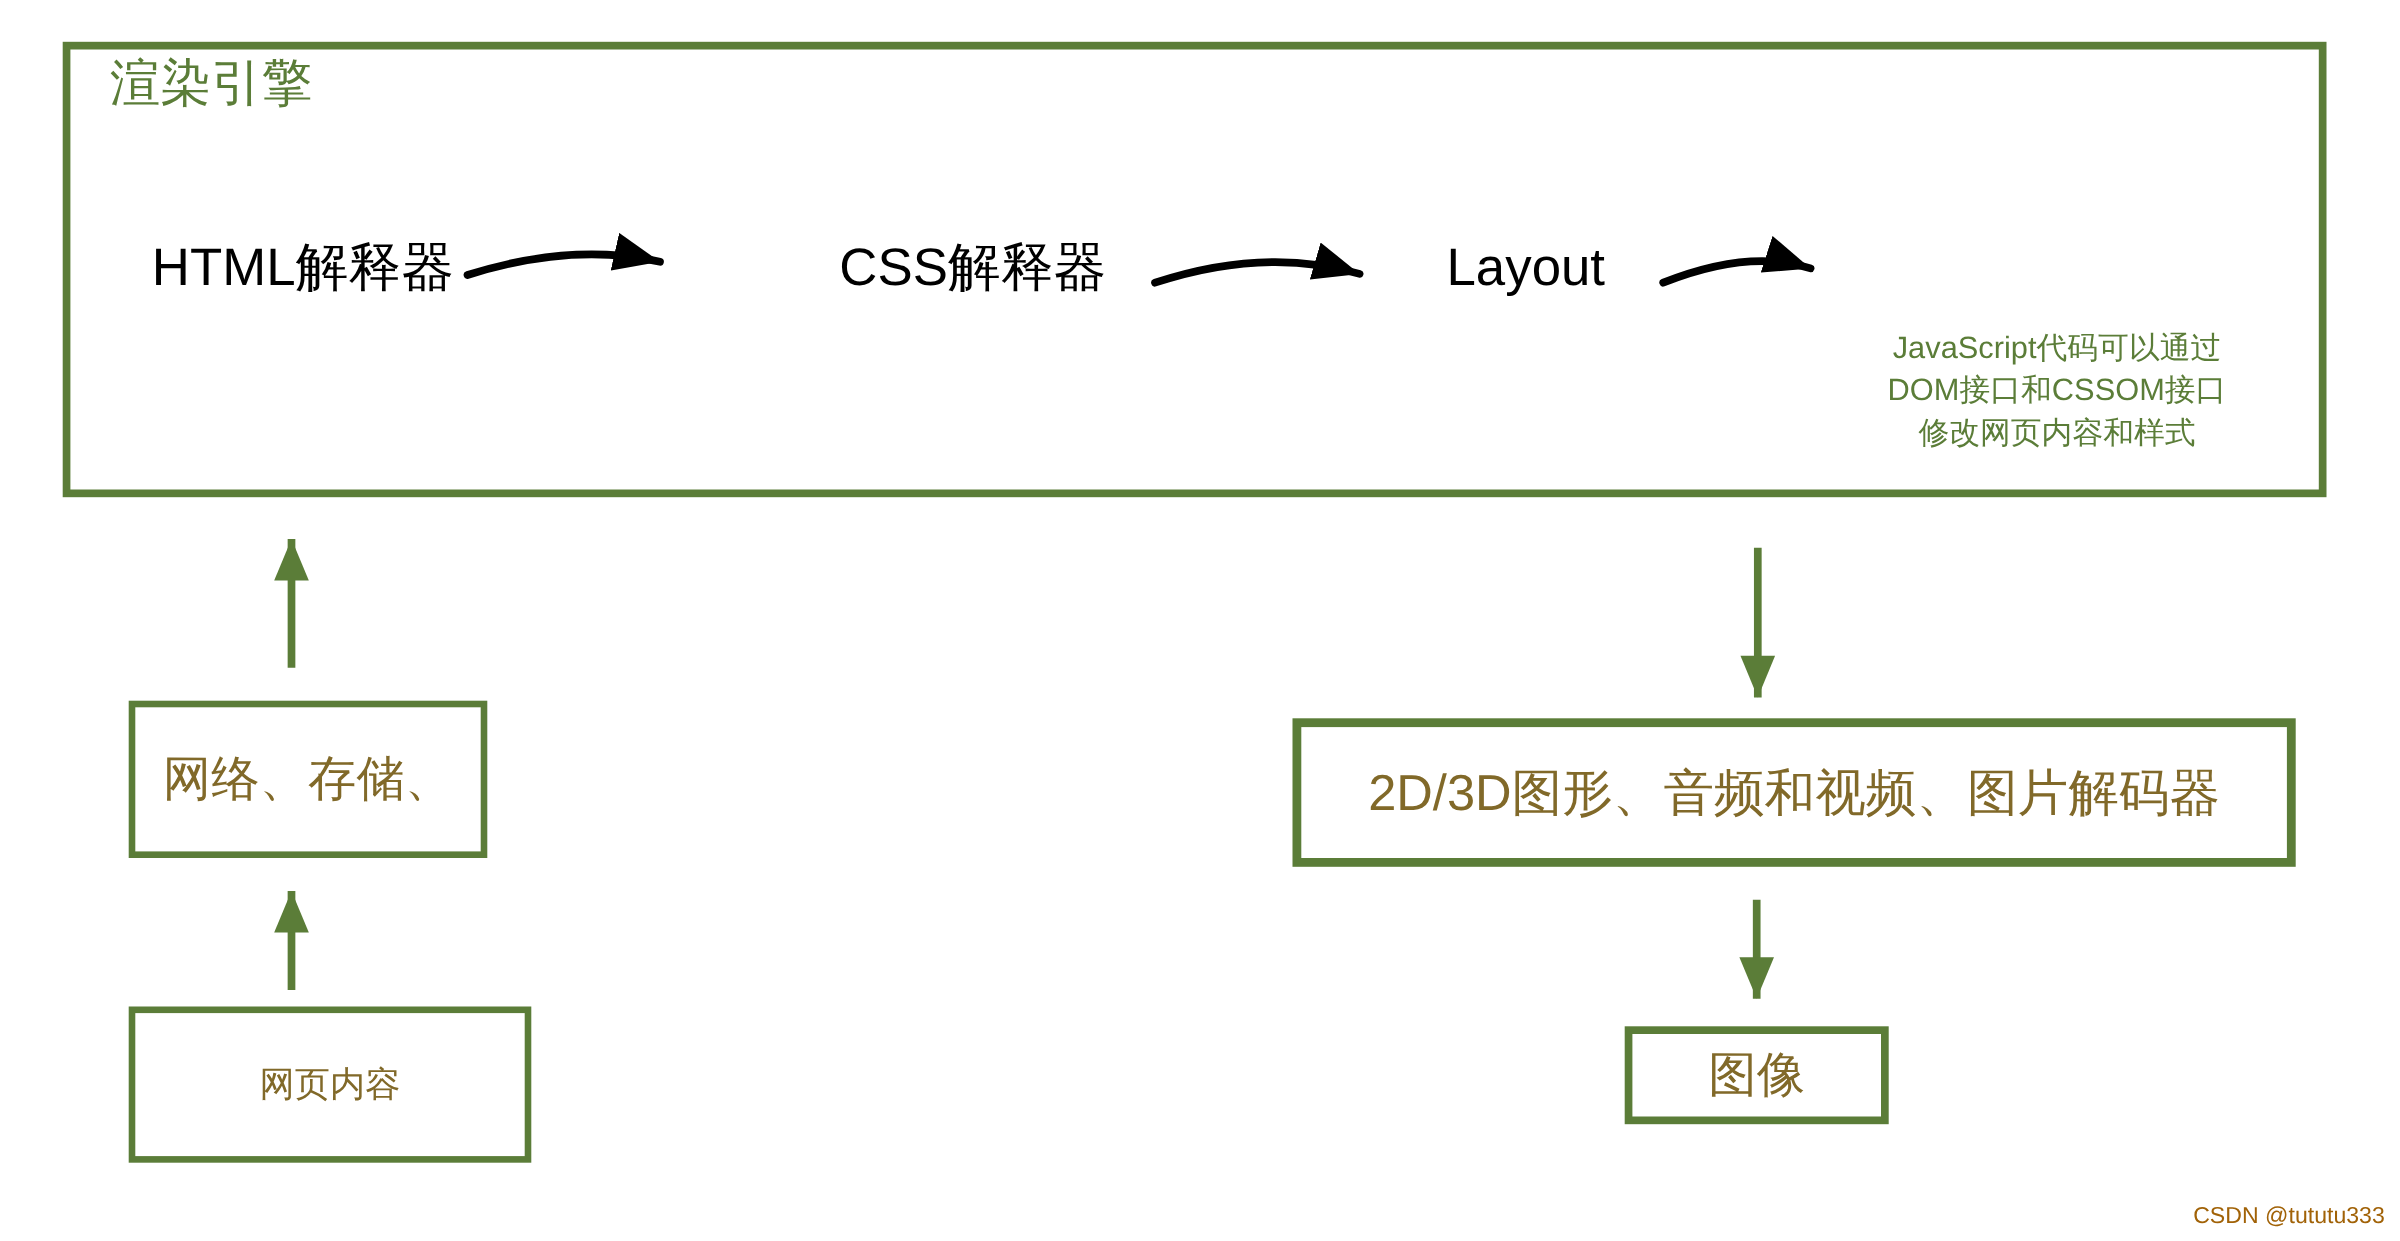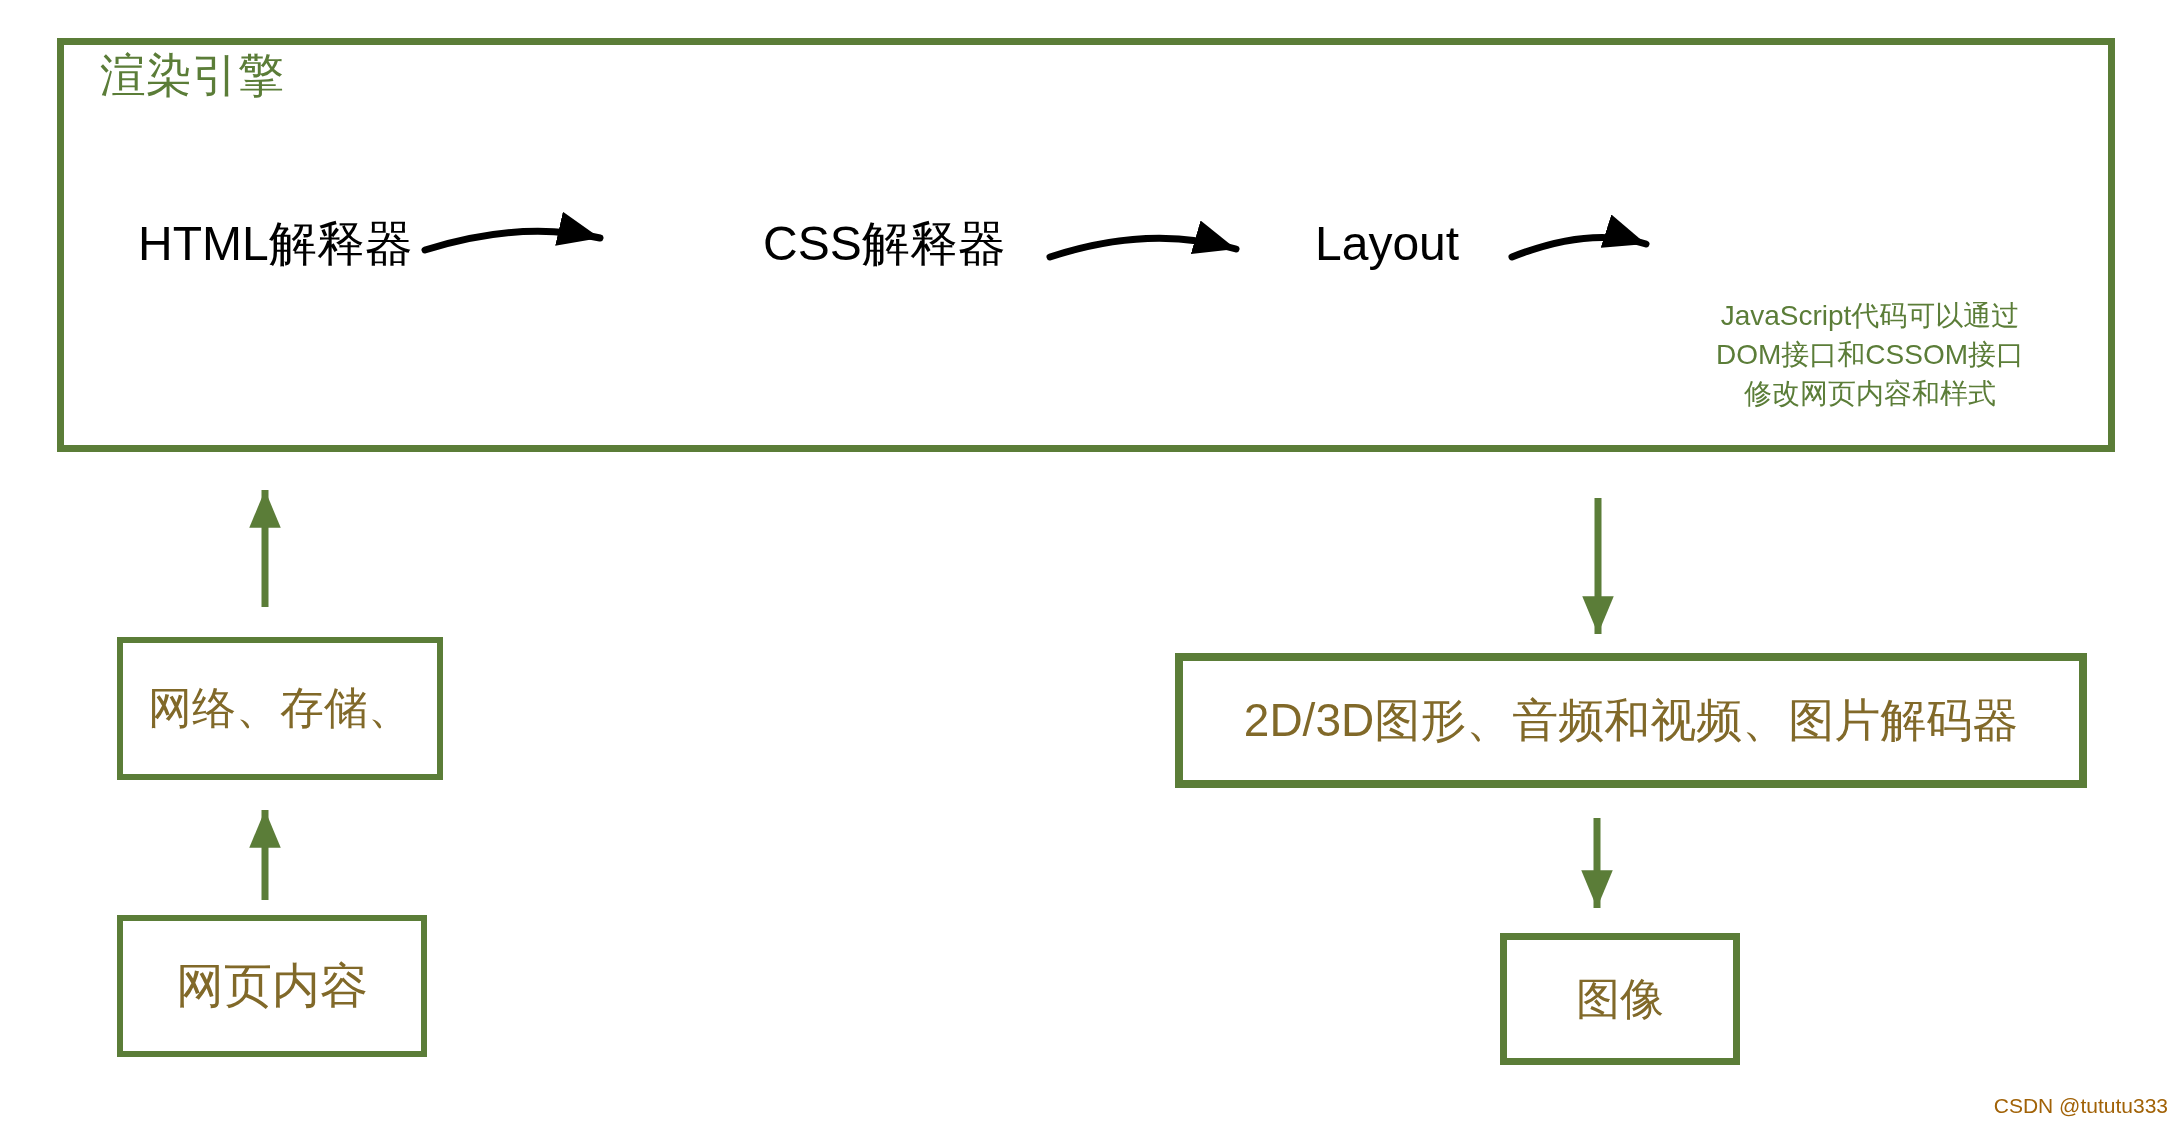--- a/index.html
+++ b/index.html
@@ -29,23 +29,23 @@
     border: 6px solid #5b7d38;
     box-sizing: border-box;
     background: #ffffff;
     display: flex;
     align-items: center;
     justify-content: center;
     color: #816929;
     text-align: center;
   }
   .box-network  { left: 117px;  top: 637px; width: 326px; height: 143px; font-size: 44px; }
-  .box-content  { left: 117px;  top: 915px; width: 310px; height: 142px; font-size: 48px; }
+  .box-content  { left: 117px;  top: 915px; width: 366px; height: 142px; font-size: 32px; }
   .box-media    { left: 1175px; top: 653px; width: 912px; height: 135px; font-size: 46px; border-width: 8px; }
-  .box-image    { left: 1477px; top: 933px; width: 240px; height: 132px; font-size: 44px; border-width: 7px; margin-left: 23px; }
+  .box-image    { left: 1477px; top: 933px; width: 240px; height: 89px; font-size: 44px; border-width: 7px; }
 
   
   .engine-title {
     left: 100px; top: 50px;
     font-size: 46px;
     color: #5b7d38;
     line-height: 1.1;
     white-space: nowrap;
   }
   .stage-label {

